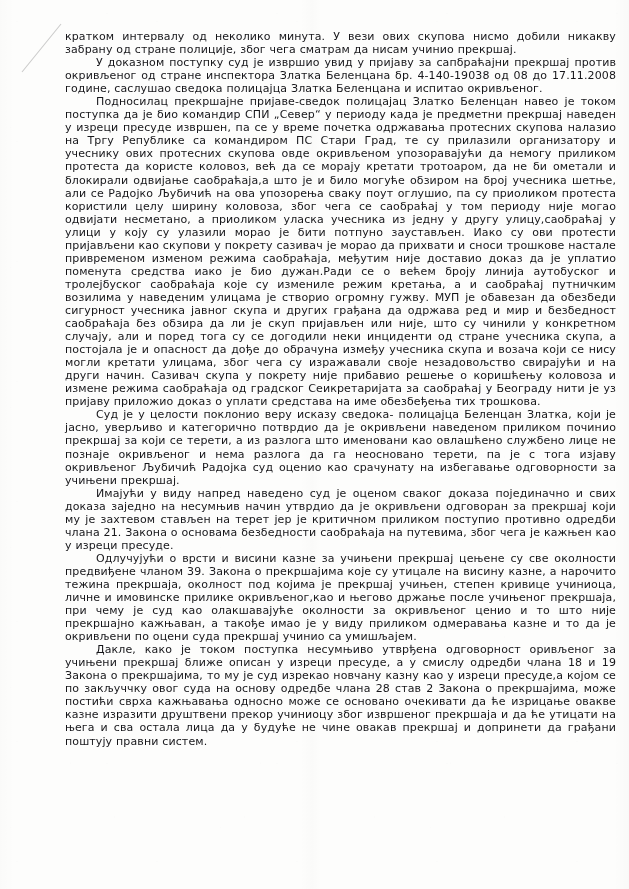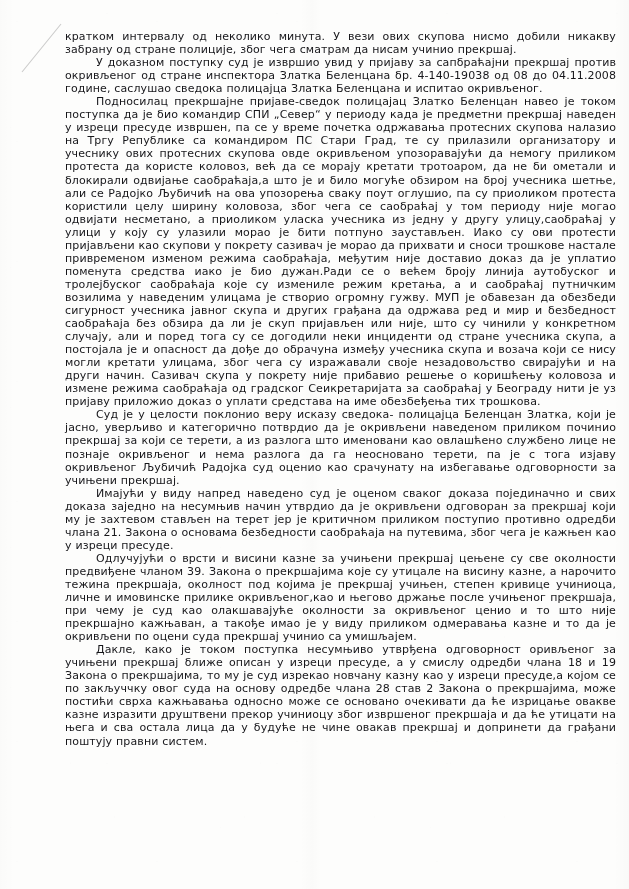--- a/index.html
+++ b/index.html
@@ -87,21 +87,21 @@
 <body>
 
 <div id="page" style="background-color: rgb(253, 253, 252);">
 
   <svg id="corner-stroke" viewBox="0 0 44 52" xmlns="http://www.w3.org/2000/svg" aria-hidden="true">
     <line x1="41" y1="2" x2="2" y2="50" stroke="#9a9a9a" stroke-width="1.1"></line>
   </svg>
 
   <div id="body-text" style="color: rgb(22, 22, 26);">
       <p class="para no-indent">кратком интервалу од неколико минута. У вези ових скупова нисмо добили никакву забрану од стране полиције, због чега сматрам да нисам учинио прекршај.</p>
-      <p class="para">У доказном поступку суд је извршио увид у пријаву за сапбраћајни прекршај   против окривљеног од стране инспектора Златка Беленцана бр. 4-140-19038 од 08 до 04.11.2008 године, саслушао сведока полицајца Златка Беленцана и испитао окривљеног.</p>
+      <p class="para">У доказном поступку суд је извршио увид у пријаву за сапбраћајни прекршај   против окривљеног од стране инспектора Златка Беленцана бр. 4-140-19038 од 08 до 17.11.2008 године, саслушао сведока полицајца Златка Беленцана и испитао окривљеног.</p>
       <p class="para">Подносилац прекршајне пријаве-сведок полицајац Златко Беленцан   навео је током поступка да је био командир СПИ „Север“ у периоду када је предметни прекршај  наведен у изреци пресуде извршен, па се у време почетка одржавања протесних скупова налазио на Тргу Републике са командиром ПС Стари Град, те су прилазили организатору и учеснику ових протесних скупова овде окривљеном упозоравајући да немогу приликом протеста да користе коловоз, већ да се морају кретати тротоаром, да не би ометали и блокирали одвијање саобраћаја,а што је и било могуће обзиром на број учесника шетње, али се Радојко Љубичић на ова упозорења сваку поут оглушио, па су приоликом протеста користили целу ширину коловоза, због чега се саобраћај у том периоду није могао одвијати несметано, а приоликом уласка учесника из једну у другу улицу,саобраћај у улици у коју су улазили морао је бити потпуно заустављен. Иако су ови протести пријављени као скупови у покрету сазивач је морао да прихвати и сноси трошкове настале привременом изменом режима саобраћаја, међутим није доставио доказ да је уплатио поменута средства иако је био дужан.Ради се о већем броју линија аутобуског и тролејбуског саобраћаја које су измениле режим кретања,  а и саобраћај путничким возилима у наведеним улицама је створио огромну гужву. МУП је обавезан да обезбеди сигурност учесника јавног скупа и других грађана да одржава ред и мир и безбедност саобраћаја без обзира да ли је скуп пријављен или није, што су чинили у конкретном случају, али и поред тога су се догодили неки инциденти од стране учесника скупа, а постојала је и опасност да дође до обрачуна између учесника скупа и возача који се нису могли кретати улицама, због чега су изражавали своје незадовољство свирајући и на други начин. Сазивач скупа у покрету није прибавио решење о коришћењу коловоза   и измене режима саобраћаја од градског Сеикретаријата за саобраћај у Београду нити је уз пријаву приложио доказ о уплати средстава на име обезбеђења тих трошкова.</p>
       <p class="para">Суд је у целости поклонио веру исказу сведока- полицајца Беленцан Златка, који је јасно, уверљиво и категорично потврдио да је окривљени наведеном приликом починио прекршај за који се терети, а из разлога што именовани као овлашћено службено лице не познаје окривљеног и нема разлога да га  неосновано терети, па је с тога изјаву окривљеног Љубичић Радојка суд оценио као срачунату на избегавање одговорности за учињени прекршај.</p>
       <p class="para">Имајући у виду напред наведено суд је оценом сваког доказа појединачно и свих доказа заједно на несумњив начин утврдио да је окривљени одговоран за прекршај који му је захтевом стављен на терет јер је критичном приликом поступио противно одредби члана 21. Закона о основама безбедности саобраћаја на путевима, због чега је кажњен као у изреци пресуде.</p>
       <p class="para">Одлучујући о врсти и висини казне за учињени прекршај цењене су све околности предвиђене чланом 39. Закона о прекршајима које су утицале на висину казне, а нарочито тежина прекршаја, околност под којима је прекршај учињен, степен кривице учиниоца, личне и имовинске прилике окривљеног,као и његово држање после учињеног прекршаја, при чему је суд као олакшавајуће околности за окривљеног ценио  и то што није прекршајно кажњаван, а такође имао је у виду приликом одмеравања казне  и то да је окривљени по оцени суда прекршај учинио са умишљајем.</p>
       <p class="para">Дакле, како је током поступка несумњиво утврђена одговорност оривљеног за учињени прекршај ближе описан у изреци пресуде, а у смислу одредби члана 18 и 19 Закона о прекршајима, то му је суд изрекао новчану казну као у изреци пресуде,а којом се по закључчку овог суда на основу одредбе члана 28 став 2 Закона о прекршајима, може постићи сврха кажњавања односно може се  основано очекивати да ће изрицање овакве казне   изразити друштвени прекор учиниоцу због извршеног прекршаја и да ће утицати на њега и сва остала лица да у будуће не чине овакав прекршај и допринети да грађани поштују правни систем.</p>
     </div>
 
   <div id="grain"></div>
 </div>
 

